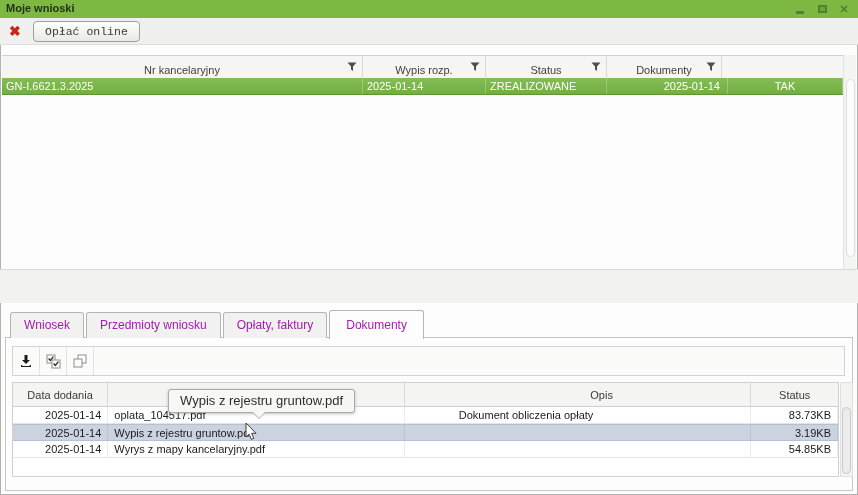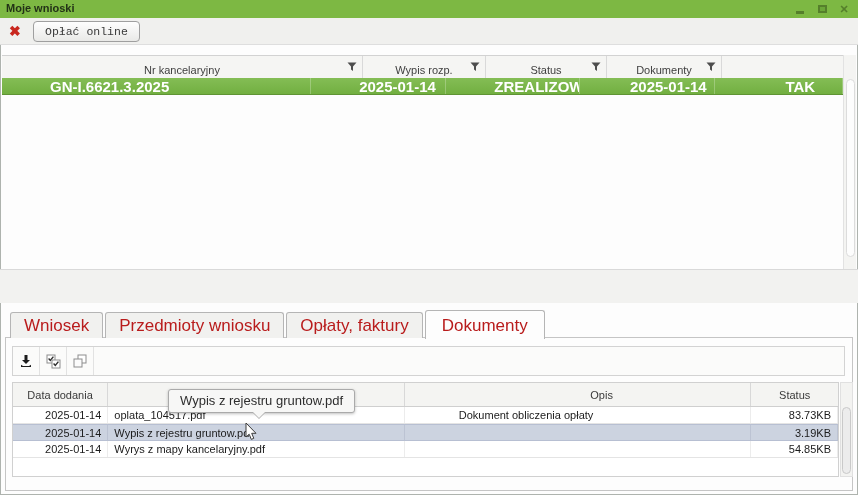--- a/index.html
+++ b/index.html
@@ -29,38 +29,38 @@
   
   .ghead { position:absolute; left:2px; top:55px; width:854px; height:30px; display:flex;
            background:#f5f5f3; border-top:1px solid #d2d2d2; border-bottom:1px solid #c9c9c9; }
   .hcell { position:relative; height:100%; display:flex; align-items:center; justify-content:center;
            font-size:11px; color:#3f3f3f; border-right:1px solid #d9d9d9; }
   .hcell .funnel { position:absolute; right:5px; top:6px; }
   .c1 { width:361px; } .c2 { width:123px; } .c3 { width:121px; } .c4 { width:121px; } .c5 { width:115px; }
   .cfill { width:13px; border-right:none; }
   .grow { position:absolute; left:2px; top:78px; width:841px; height:17px; display:flex;
           background:linear-gradient(#84bd55,#72af41); border-bottom:1px solid #5f9434; }
-  .rcell { height:100%; display:flex; align-items:center; font-size:15px; font-weight:bold; color:#ffffff;
-           border-right:1px solid rgba(255,255,255,0.25); overflow:hidden; white-space:nowrap;margin-left:44px; }
+  .rcell { height:100%; display:flex; align-items:center; font-size:11px; font-weight:normal; color:#ffffff;
+           border-right:1px solid rgba(255,255,255,0.25); overflow:hidden; white-space:nowrap; }
   .rcell.c1, .rcell.c2, .rcell.c3 { padding-left:4px; }
   .rcell.c4 { justify-content:flex-end; padding-right:7px; }
   .rcell.c5 { justify-content:center; }
 
   .vscroll-top { position:absolute; left:843px; top:55px; width:13px; height:214px;
                  background:#f4f4f2; border-left:1px solid #e2e2e2; }
   .vscroll-top .thumb { position:absolute; left:2px; top:24px; width:9px; height:178px;
                         background:#fdfdfd; border:1px solid #dcdcdc; border-radius:5px; }
 
   
   .pager { position:absolute; left:0; top:269px; width:858px; height:34px; background:#f2f2f0;
            border-top:1px solid #d9d9d9; }
 
   
   .tabs { position:absolute; left:10px; top:309px; height:29px; display:flex; align-items:flex-end; gap:2px; z-index:3; }
-  .tab { height:26px; line-height:25px; padding:0 13px; font-size:17px; color:#b91c1c;
+  .tab { height:26px; line-height:25px; padding:0 13px; font-size:12px; color:#a21caf;
          background:#f1f1ef; border:1px solid #b5b5b5; border-bottom:none; border-radius:3px 3px 0 0; }
   .tab.active { height:29px; line-height:29px; padding:0 16px; background:#fdfdfd; margin-bottom:-1px; }
 
   
   .panel { position:absolute; left:5px; top:337px; width:848px; height:154px; background:#fdfdfd;
            border:1px solid #c5c5c5; z-index:1; }
   .doc-toolbar { position:absolute; left:12px; top:346px; width:833px; height:30px; background:#fbfbfa;
                  border:1px solid #d3d3d3; display:flex; align-items:stretch; z-index:2; }
   .tool-btn { width:27px; display:flex; align-items:center; justify-content:center; border-right:1px solid #e2e2e2; }
 

